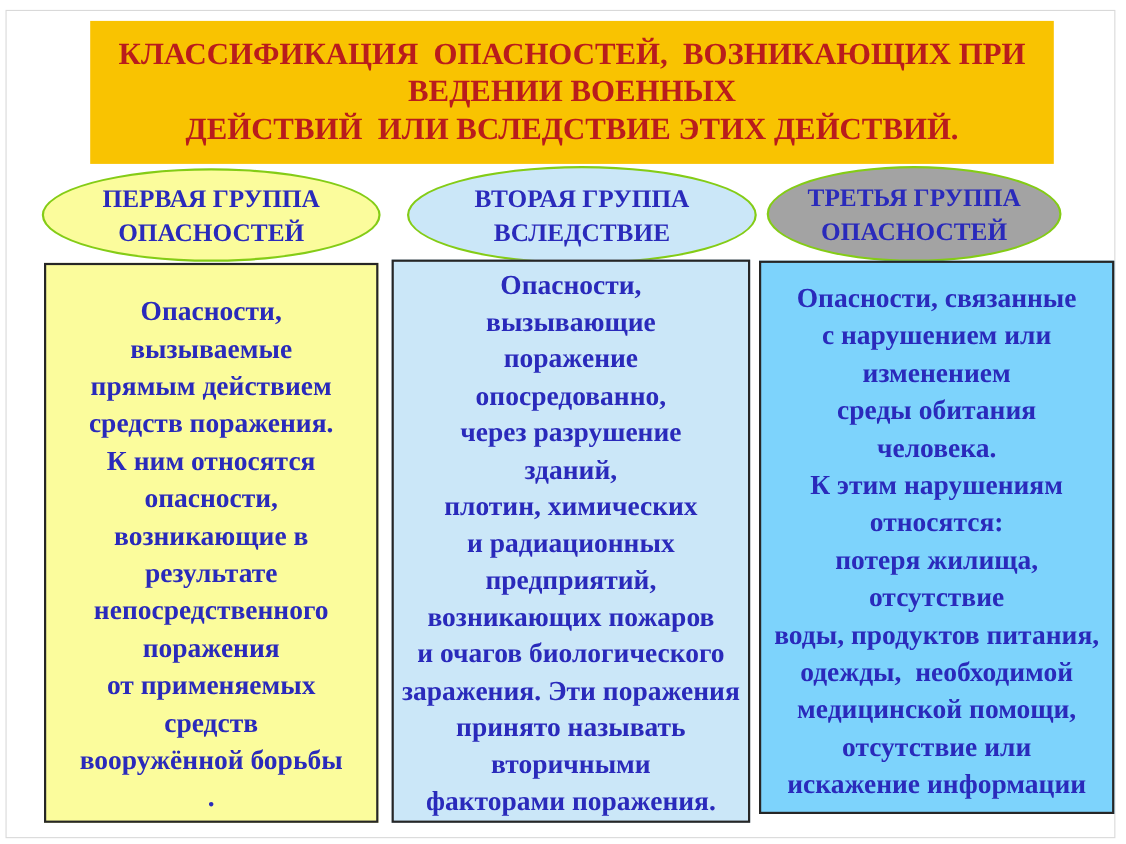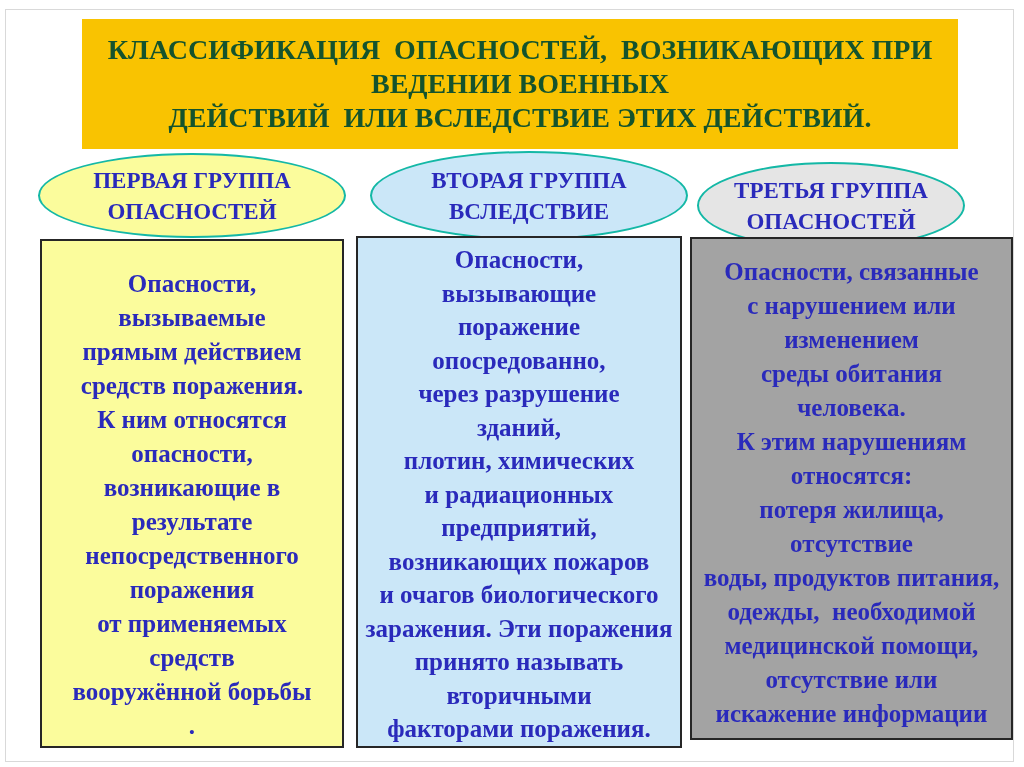--- a/index.html
+++ b/index.html
@@ -34,52 +34,52 @@
     display: flex;
     align-items: center;
     justify-content: center;
   }
   .title-text {
     white-space: pre;
     text-align: center;
     font-weight: bold;
     font-size: 28px;
     line-height: 34px;
-    color: #14532d;
+    color: #b91c1c;
   }
   .group-ellipse {
     position: absolute;
-    border: 2px solid #14b8a6;
+    border: 2px solid #84cc16;
     border-radius: 50%;
     display: flex;
     align-items: center;
     justify-content: center;
     box-sizing: border-box;
   }
   .ellipse-first  { left: 38px;  top: 153px; width: 308px; height: 85px; background: #fbfc9c; }
   .ellipse-second { left: 370px; top: 151px; width: 318px; height: 89px; background: #cbe7f8; }
-  .ellipse-third  { left: 697px; top: 162px; width: 268px; height: 87px; background: #e5e5e5; }
+  .ellipse-third  { left: 697px; top: 151px; width: 268px; height: 87px; background: #a3a3a3; }
   .ellipse-label {
     white-space: pre;
     text-align: center;
     font-weight: bold;
     font-size: 23px;
     line-height: 31px;
     color: #2a2abb;
   }
   .group-box {
     position: absolute;
     border: 2px solid #262626;
     box-sizing: border-box;
     display: flex;
     justify-content: center;
   }
   .box-first  { left: 40px;  top: 239px; width: 304px; height: 509px; background: #fbfc9c; }
   .box-second { left: 356px; top: 236px; width: 326px; height: 512px; background: #cbe7f8; }
-  .box-third  { left: 690px; top: 237px; width: 323px; height: 503px; background: #a3a3a3; }
+  .box-third  { left: 690px; top: 237px; width: 323px; height: 503px; background: #7dd3fc; }
   .box-body {
     white-space: pre;
     text-align: center;
     font-weight: bold;
     font-size: 25px;
     color: #2a2abb;
   }
   .box-first  .box-body { padding-top: 26px; line-height: 34px; }
   .box-second .box-body { padding-top: 5px;  line-height: 33.5px; }
   .box-third  .box-body { padding-top: 16px; line-height: 34px; }

